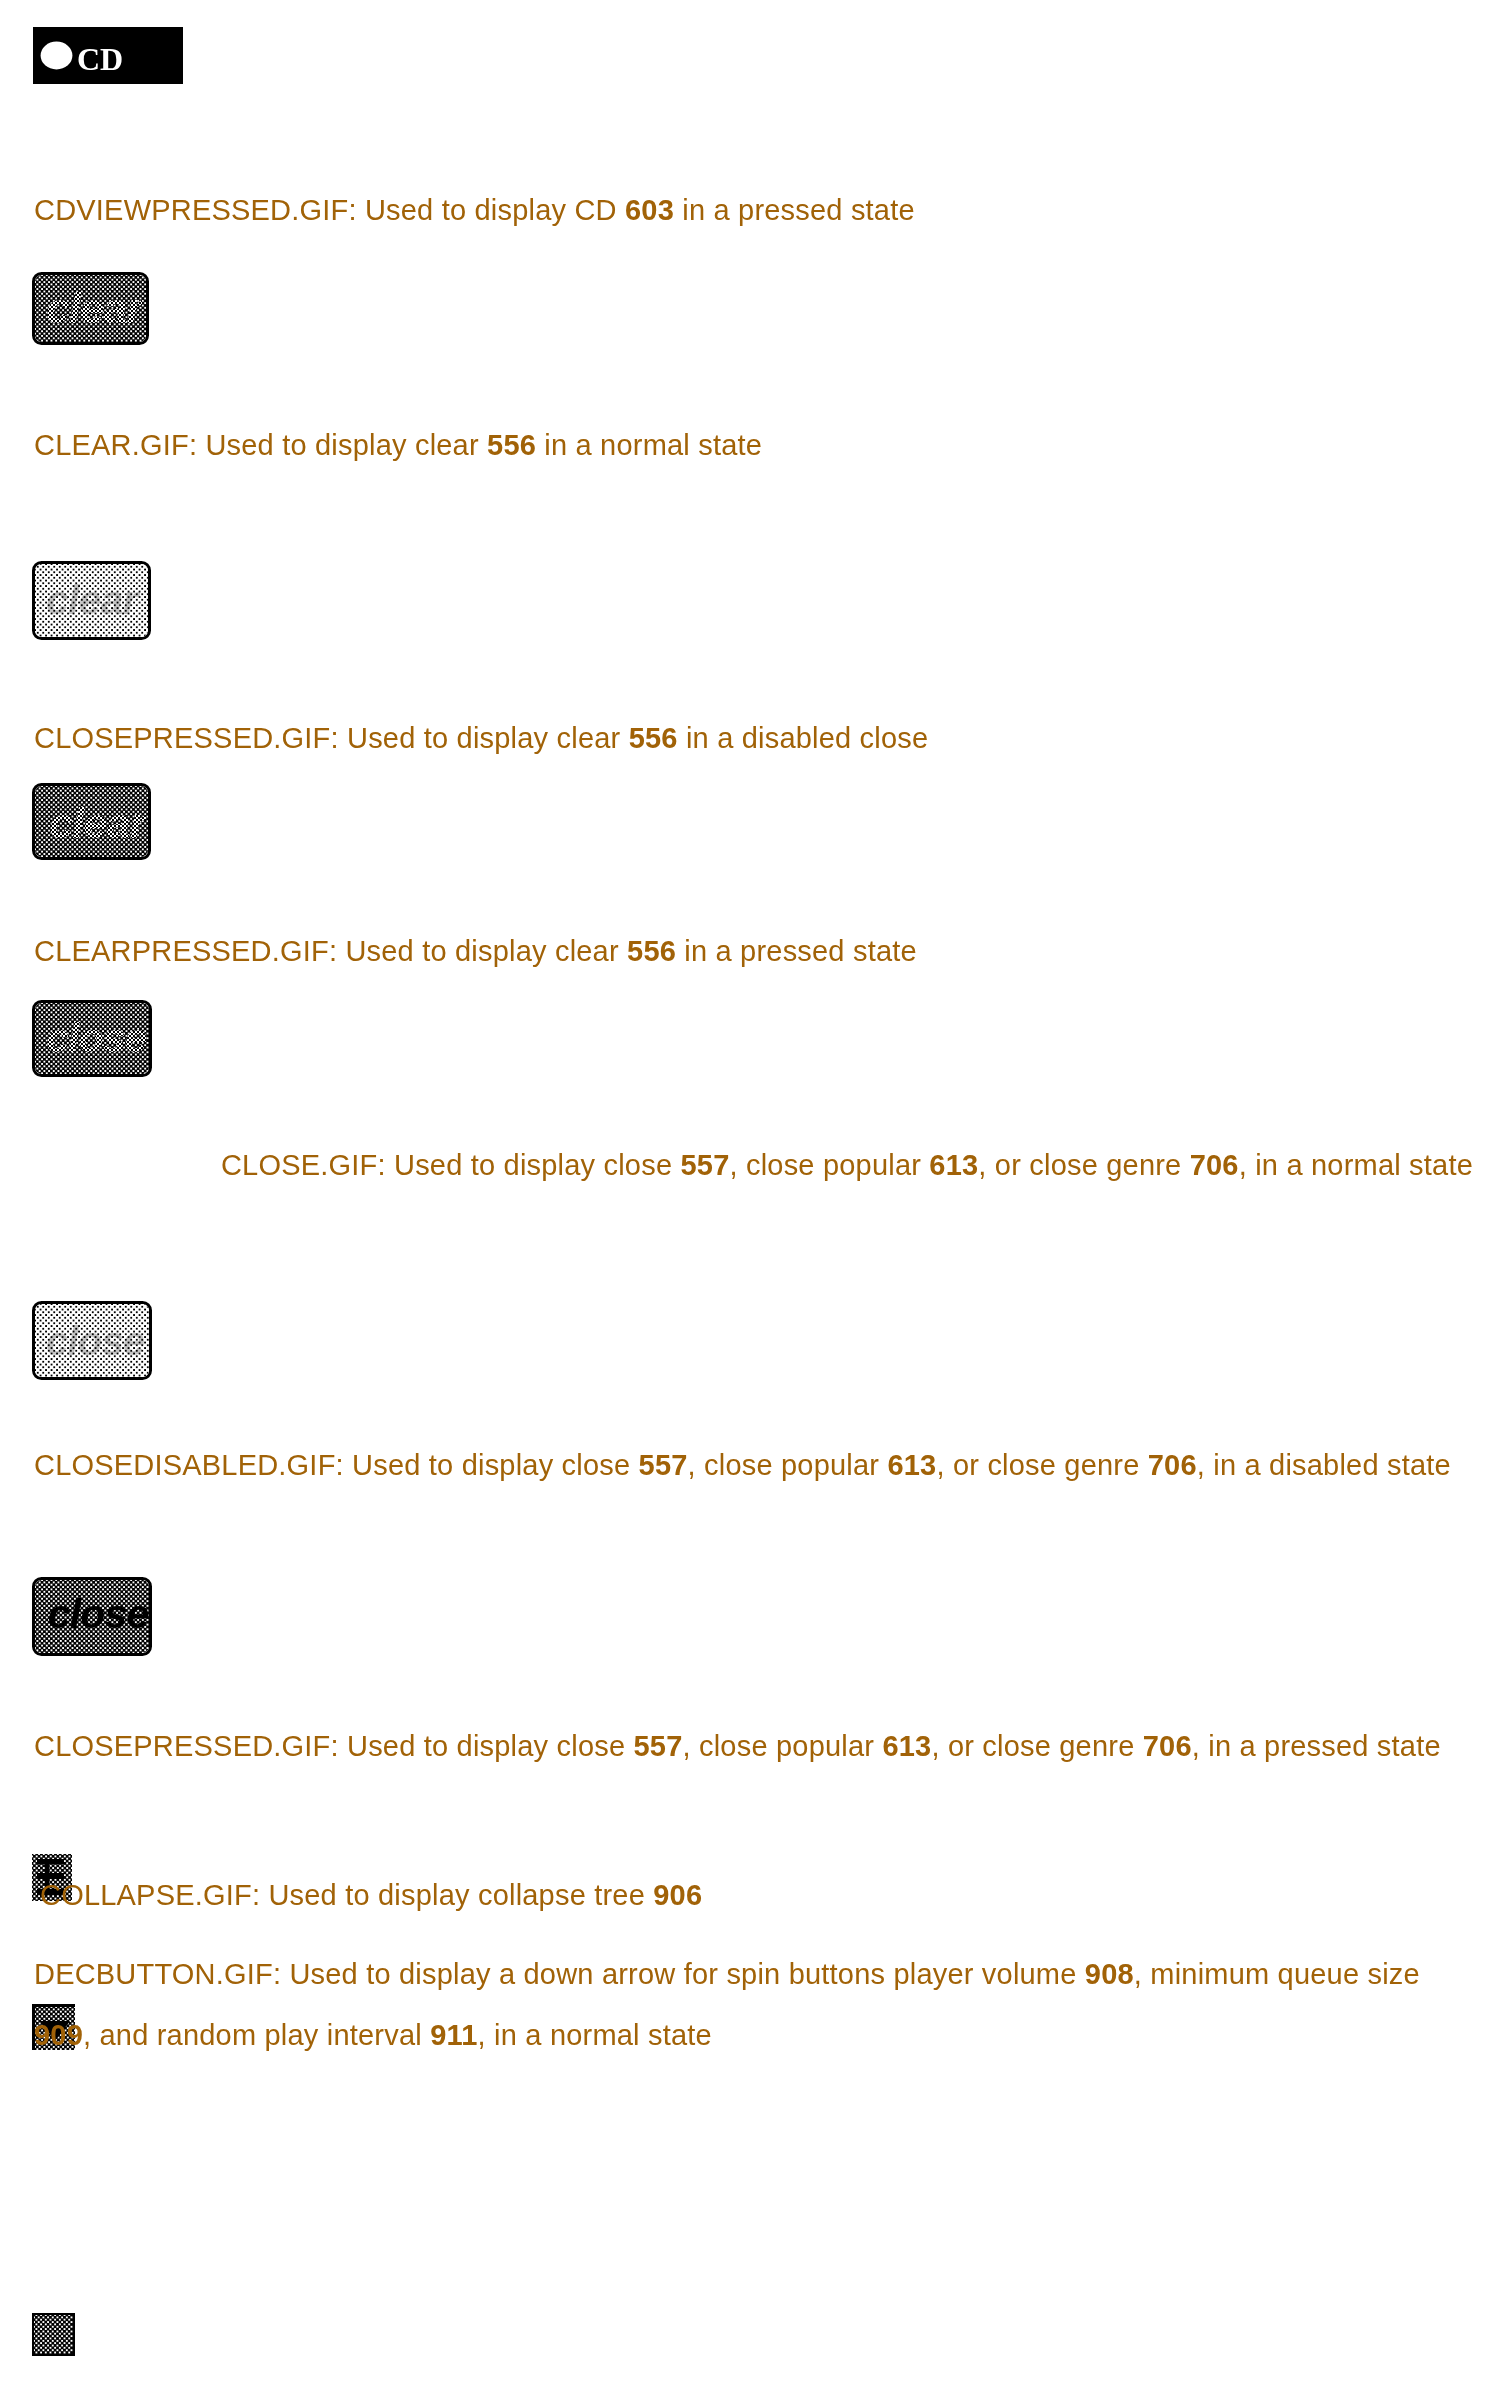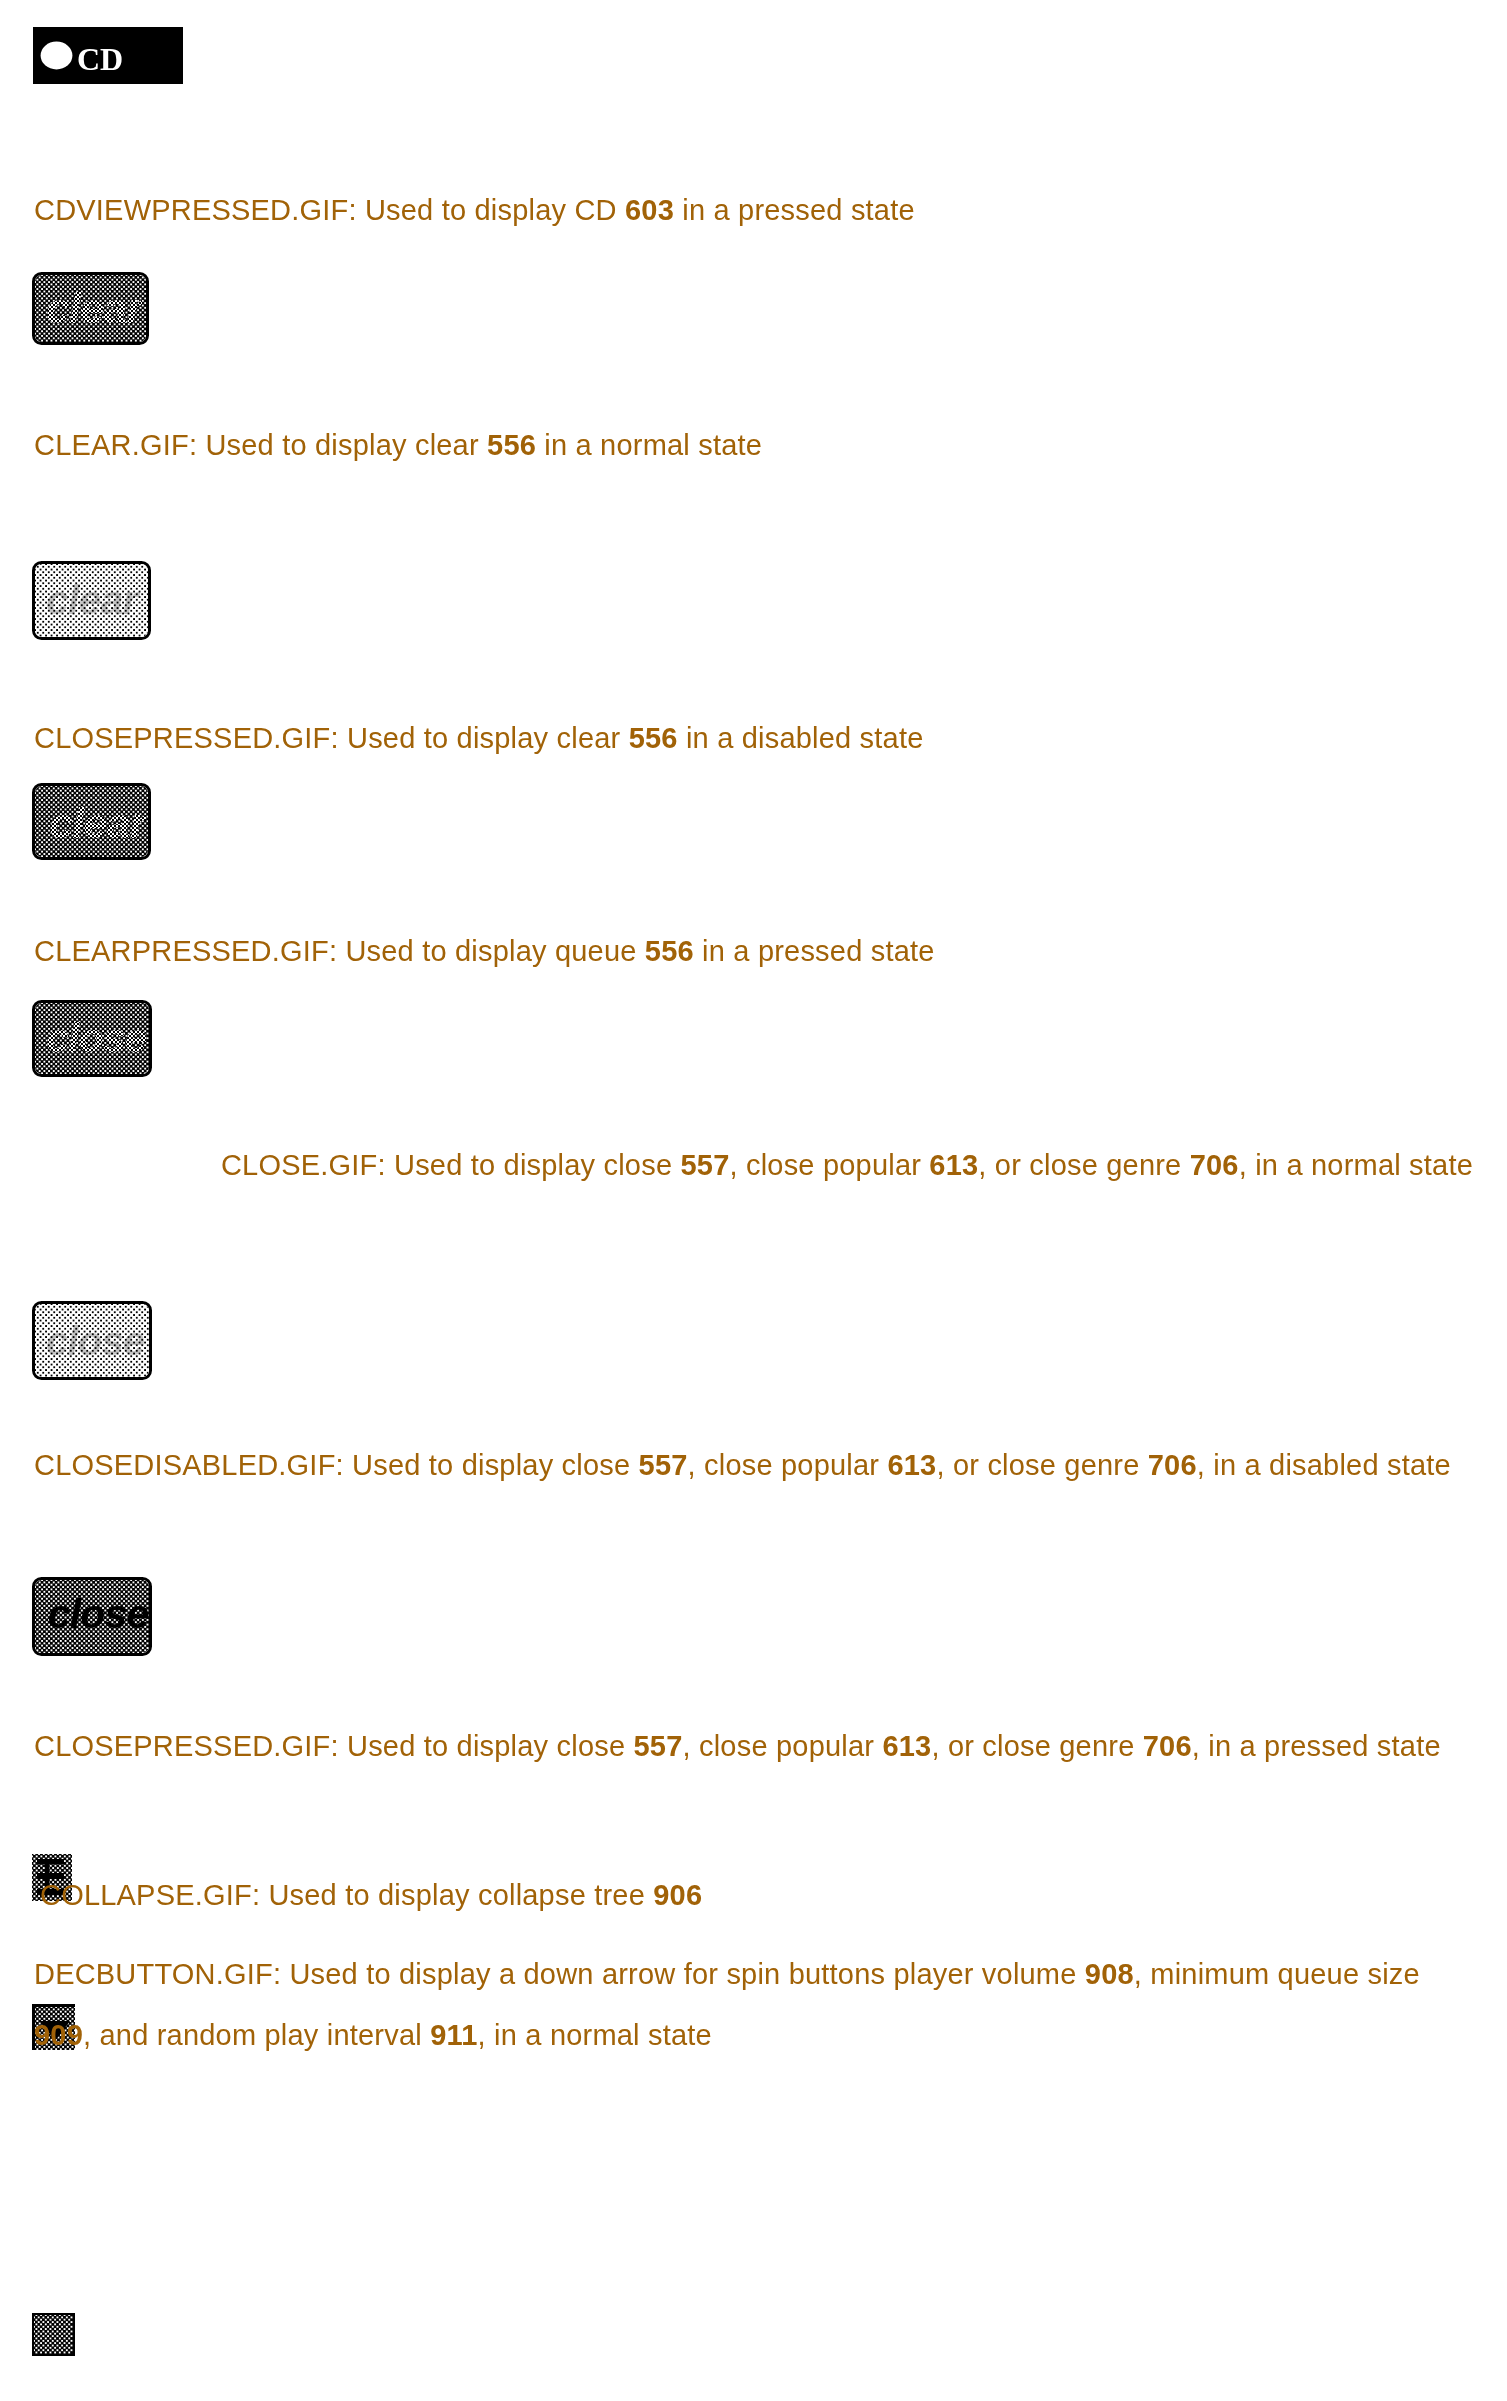--- a/index.html
+++ b/index.html
@@ -174,29 +174,29 @@
   </div>
   <div class="entry" style="top:415px;">
     <div class="caption"><span>CLEAR.GIF:  Used to display clear </span><b>556</b><span> in a normal state</span></div>
   </div>
 
   <div class="btn-tile" style="left:32px; top:561px; width:119px; height:79px;">
     <div class="face dither-light"></div>
     <div class="btn-label lbl-ghost" style="font-size:41px; margin-left:11px; opacity:.55;">clear</div>
   </div>
   <div class="entry" style="top:708px;">
-    <div class="caption"><span>CLOSEPRESSED.GIF:  Used to display clear </span><b>556</b><span> in a disabled state</span></div>
+    <div class="caption"><span>CLOSEPRESSED.GIF:  Used to display clear </span><b>556</b><span> in a disabled close</span></div>
   </div>
 
   <div class="btn-tile" style="left:32px; top:783px; width:119px; height:77px;">
     <div class="face dither"></div>
     <div class="btn-label lbl-halftone" style="font-size:43px; margin-left:14.2px; margin-top:4.7px;">clear</div>
   </div>
   <div class="entry" style="top:921px;">
-    <div class="caption"><span>CLEARPRESSED.GIF:  Used to display queue </span><b>556</b><span> in a pressed state</span></div>
+    <div class="caption"><span>CLEARPRESSED.GIF:  Used to display clear </span><b>556</b><span> in a pressed state</span></div>
   </div>
 
   <div class="btn-tile" style="left:32px; top:1000px; width:120px; height:77px;">
     <div class="face dither"></div>
     <div class="btn-label lbl-halftone" style="font-size:41px; margin-left:11px;">close</div>
   </div>
   <div class="entry" style="top:1135px;text-align:right;">
     <div class="caption"><span>CLOSE.GIF:  Used to display close </span><b>557</b><span>, close popular </span><b>613</b><span>, or close genre </span><b>706</b><span>, in a normal state</span></div>
   </div>
 

